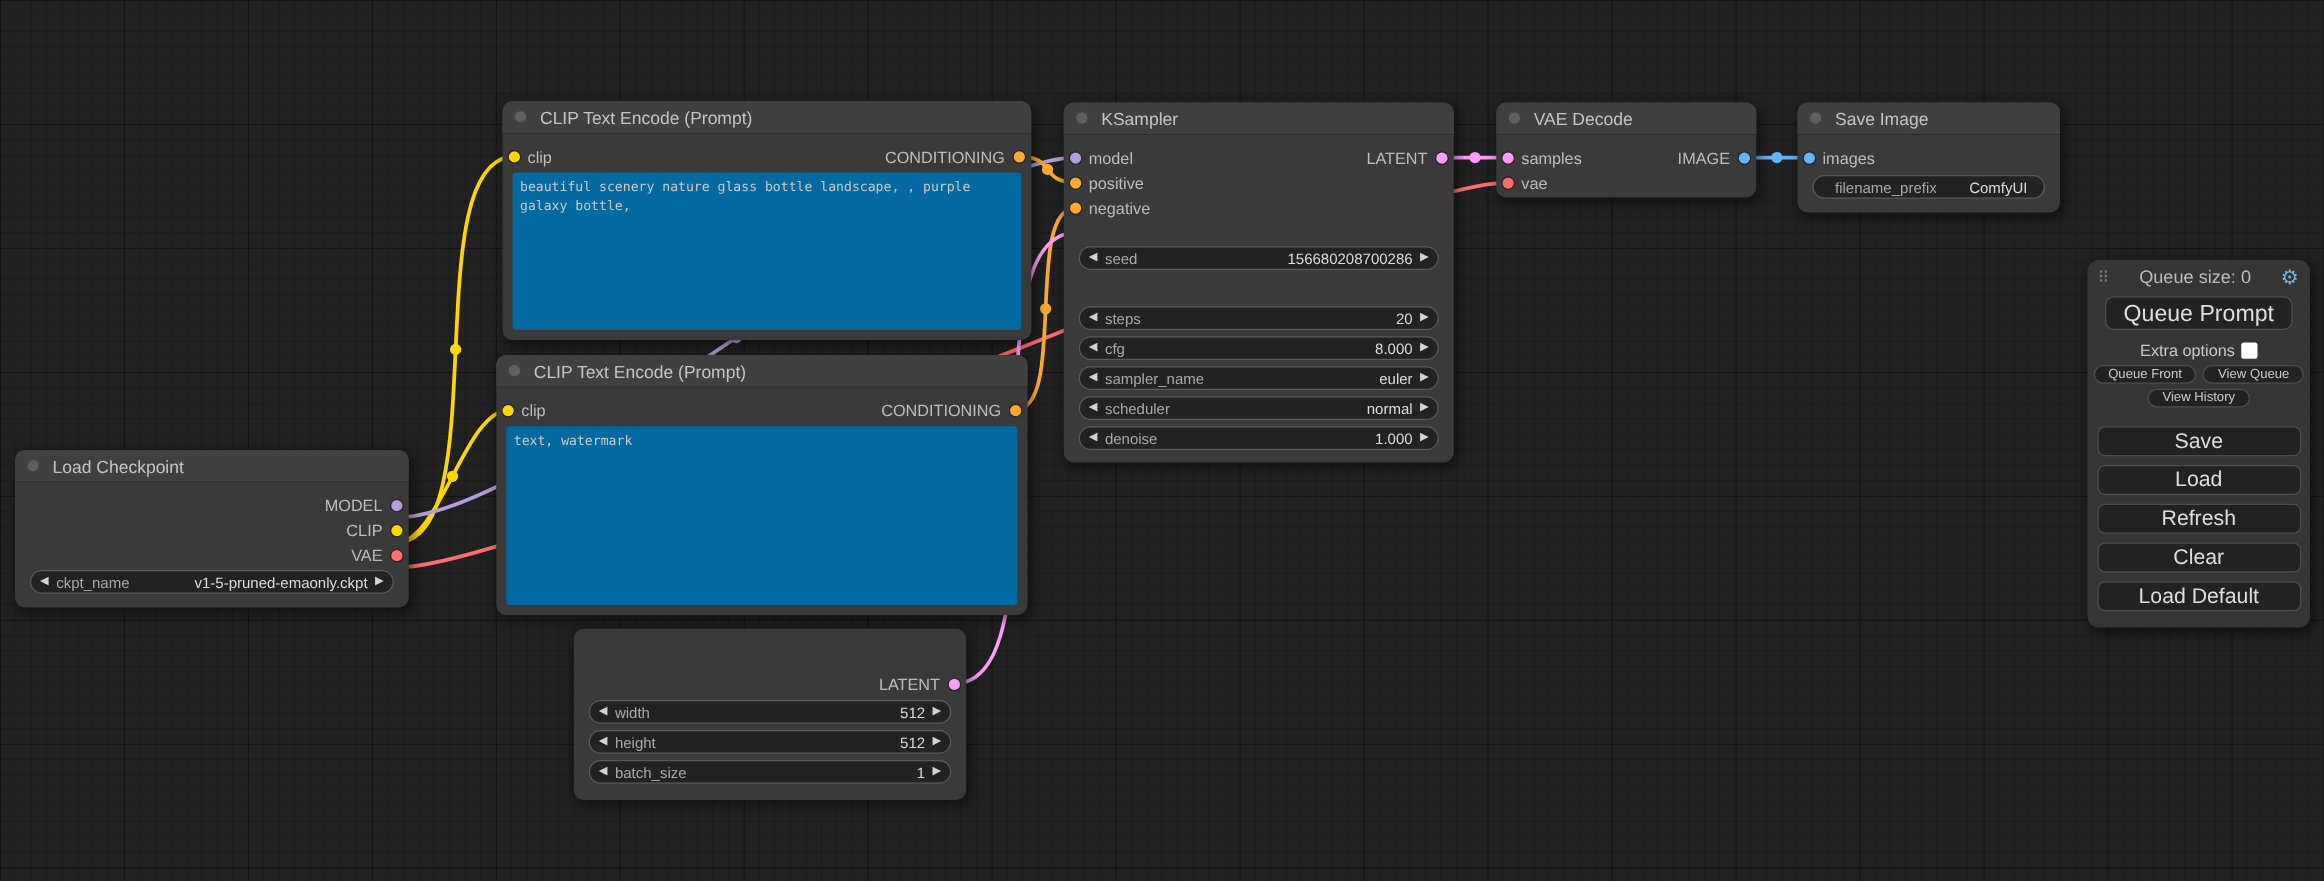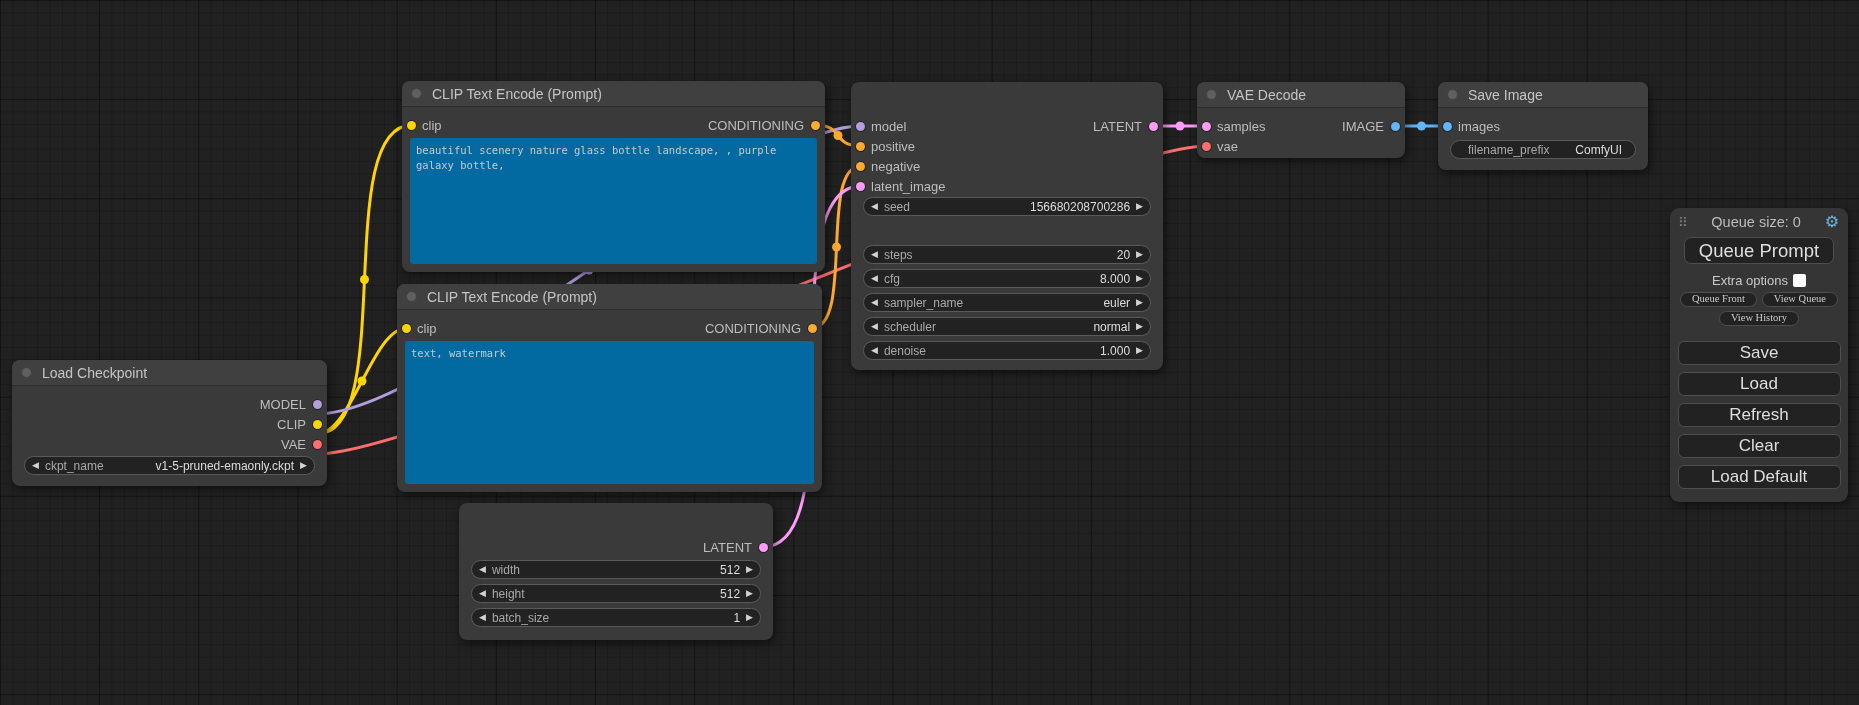--- a/index.html
+++ b/index.html
@@ -35,21 +35,21 @@
   #queue-panel{position:absolute;z-index:3;left:1670px;top:208px;width:178px;height:294px;background:#353535;border-radius:9px;box-shadow:2px 3px 10px rgba(0,0,0,.55);box-sizing:border-box;}
   .qp-header{display:flex;align-items:center;padding:6px 9px 0 8px;}
   .qp-handle{color:#7a7a7a;font-size:13px;font-family:"DejaVu Sans",sans-serif;cursor:move;line-height:1;}
   .qp-size{flex:1;text-align:center;color:#bcbcbc;font-size:14.5px;}
   .qp-gear{color:#6db3dc;font-size:16px;font-family:"DejaVu Sans",sans-serif;cursor:pointer;line-height:1;}
   button{background:#222;border:1px solid #4e4e4e;color:#dedede;font-family:"Liberation Sans",sans-serif;cursor:pointer;}
   .qp-main{display:block;margin:7px auto 0;width:150px;height:27px;border-radius:7px;font-size:18.5px;padding:0;}
   .qp-extra{margin-top:9px;display:flex;justify-content:center;align-items:center;gap:5px;font-size:13px;color:#c9c9c9;}
   .qp-check{width:13px;height:13px;background:#fff;border-radius:2px;display:inline-block;cursor:pointer;}
   .qp-smallrow{display:flex;justify-content:center;gap:5px;margin-top:4px;}
-  .qp-small{font-size:10.5px;height:15px;padding:0 11px;border-radius:8px;line-height:1;color:#cccccc;font-family:Liberation Serif, serif;}
+  .qp-small{font-size:10.5px;height:15px;padding:0 11px;border-radius:8px;line-height:1;color:#cccccc;}
   .qp-actions{margin-top:15px;display:flex;flex-direction:column;align-items:center;gap:7px;}
   .qp-action{width:163px;height:24px;border-radius:6px;font-size:17px;padding:0;}
 </style>
 </head>
 <body>
 
 <div id="canvas">
   <svg id="wires" width="1859" height="705">
       <path d="M317,434 C397.8184694237648,434 331.1815305762352,125 412,125" stroke="#FFD500" stroke-width="3" fill="none" stroke-linecap="round"></path>
       <circle cx="364.5" cy="279.5" r="4.5" fill="#FFD500"></circle>
@@ -115,37 +115,37 @@
         </div>
         <div class="slot-row" style="top: 34px;">
           <div class="dot in-dot" style="background: rgb(255, 213, 0);"></div>
           <div class="slot-label in-label">clip</div>
           <div class="slot-label out-label">CONDITIONING</div>
           <div class="dot out-dot" style="background: rgb(255, 169, 49);"></div>
         </div>
         <div class="prompt-box" style="top: 57px;">text, watermark</div>
       </div>
       <div class="node" style="left: 851px; top: 82px; width: 312px; height: 288px;">
+        <div class="node-header">
+          <div class="collapse-dot"></div>
+          <div class="node-title">KSampler</div>
+        </div>
         <div class="slot-row" style="top: 34px;">
           <div class="dot in-dot" style="background: rgb(179, 157, 219);"></div>
           <div class="slot-label in-label">model</div>
           <div class="slot-label out-label">LATENT</div>
           <div class="dot out-dot" style="background: rgb(255, 156, 249);"></div>
         </div>
         <div class="slot-row" style="top: 54px;">
           <div class="dot in-dot" style="background: rgb(255, 169, 49);"></div>
           <div class="slot-label in-label">positive</div>
         </div>
         <div class="slot-row" style="top: 74px;">
           <div class="dot in-dot" style="background: rgb(255, 169, 49);"></div>
           <div class="slot-label in-label">negative</div>
-        </div>
-        <div class="slot-row" style="top: 94px;">
-          <div class="dot in-dot" style="background: rgb(255, 156, 249);"></div>
-          <div class="slot-label in-label">latent_image</div>
         </div>
         <div class="widget combo" style="top: 115px;">
           <div class="arrow">◀</div>
           <div class="w-label">seed</div>
           <div class="w-value">156680208700286</div>
           <div class="arrow">▶</div>
         </div>
         <div class="widget combo" style="top: 163px;">
           <div class="arrow">◀</div>
           <div class="w-label">steps</div>

